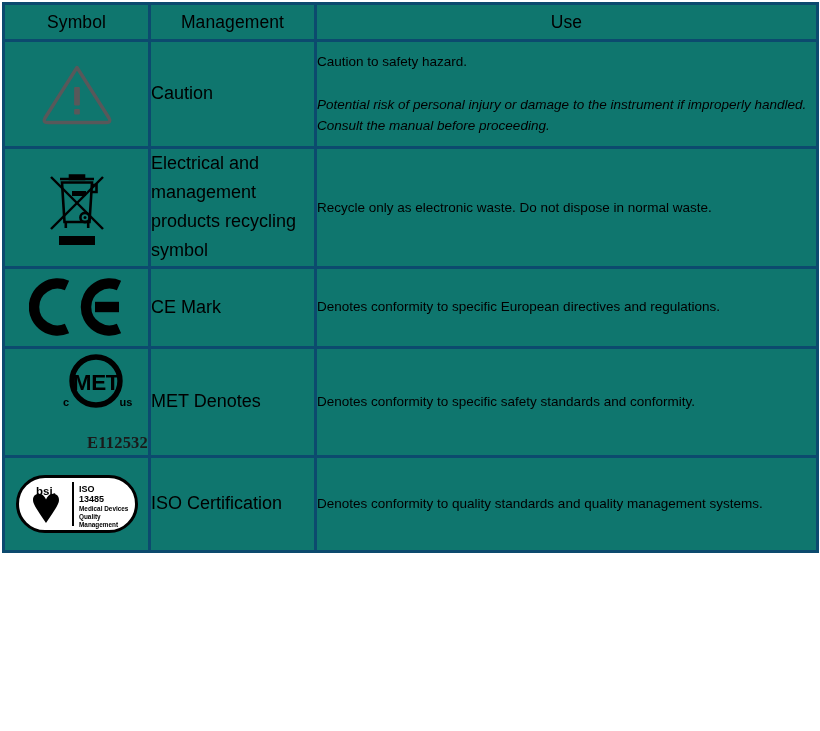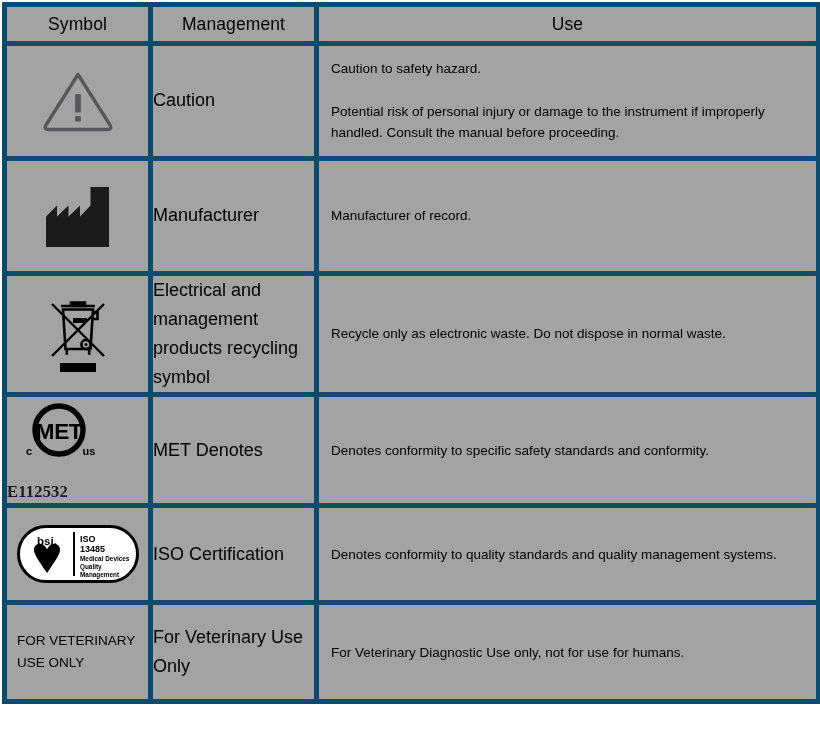--- a/index.html
+++ b/index.html
@@ -27,24 +27,24 @@
     width: 814px;
     table-layout: fixed;
     margin: 0;
   }
   table.symbols col.c-symbol { width: 146px; }
   table.symbols col.c-def    { width: 166px; }
   table.symbols col.c-use    { width: 502px; }
 
   table.symbols th,
   table.symbols td {
-    border: 5px solid #0c4a6e;
+    border: 3px solid #0c4a6e;
     padding: 0;
     vertical-align: middle;
-    background: #a3a3a3;
+    background: #0f766e;
   }
   table.symbols thead th {
     height: 34px;
     font-weight: normal;
     font-size: 17.5px;
     text-align: center;
     vertical-align: middle;
     letter-spacing: .1px;
   }
   td.symbol-cell {
@@ -58,24 +58,25 @@
     padding: 6px 9px 6px 10px;
     vertical-align: middle;
   }
   td.use-cell {
     font-size: 13.5px;
     line-height: 1.6;
     padding: 6px 12px 6px 11px;
     vertical-align: middle;
   }
   .use-cell p {
-    margin: 12px;
+    margin: 0;
   }
   .use-cell p + p {
     margin-top: 1.55em;
+    font-style: italic;
   }
 
   
   tr.row-caution td  { height: 104px; }
   tr.row-manu td     { height: 110px; }
   tr.row-weee td     { height: 98px; }
   tr.row-ce td       { height: 77px; }
   tr.row-met td      { height: 106px; }
   tr.row-iso td      { height: 92px; }
   tr.row-vet td      { height: 94px; }
@@ -88,21 +89,21 @@
 
   
   .icon-weee { display:block; margin: 0 auto; }
 
   
   .icon-ce { display:block; margin: 0 auto; }
 
   
   .met-wrap {
     display: block;
-    text-align: left;
+    text-align: right;
     line-height: 0;
   }
   .met-code {
     display: block;
     font-family: "Liberation Serif", serif;
     font-weight: bold;
     font-size: 16.5px;
     line-height: 1;
     letter-spacing: .2px;
     margin-top: 21px;
@@ -151,32 +152,20 @@
             <rect x="34.1" y="48" width="5.8" height="5.6" rx="1" fill="#58585a"></rect>
           </svg>
         </td>
         <td class="def-cell">Caution</td>
         <td class="use-cell">
           <p>Caution to safety hazard.</p>
           <p>Potential risk of personal injury or damage to the instrument if improperly handled.  Consult the manual before proceeding.</p>
         </td>
       </tr>
 
-      <tr class="row-manu">
-        <td class="symbol-cell">
-          <svg class="icon-manufacturer" width="72" height="66" viewBox="0 0 72 66" aria-hidden="true">
-            <path d="M4 64 L4 33.5 L15 22.5 L15 33.5 L26.5 22.5 L26.5 33.5 L38 22.5 L38 33.5 L48.5 22.5
-                     L48.5 4 L67 4 L67 64 Z" fill="#1b1b1b"></path>
-          </svg>
-        </td>
-        <td class="def-cell">Manufacturer</td>
-        <td class="use-cell">
-          <p>Manufacturer of record.</p>
-        </td>
-      </tr>
 
       <tr class="row-weee">
         <td class="symbol-cell">
           <svg class="icon-weee" width="76" height="84" viewBox="0 0 76 84" aria-hidden="true">
             <g fill="none" stroke="#000000" stroke-width="2.6">
 
               <path d="M21 14 L55 14"></path>
               <path d="M31 10.5 L45 10.5 L45 14 L31 14 Z" fill="#000000"></path>
 
               <path d="M23 17.5 L53 17.5 L50.5 57 L25.5 57 Z"></path>
@@ -199,20 +188,35 @@
 
             <rect x="20" y="71" width="36" height="9" fill="#000000"></rect>
           </svg>
         </td>
         <td class="def-cell">Electrical and management products recycling symbol</td>
         <td class="use-cell">
           <p>Recycle only as electronic waste.  Do not dispose in normal waste.</p>
         </td>
       </tr>
 
+      <tr class="row-ce">
+        <td class="symbol-cell">
+          <svg class="icon-ce" width="96" height="58" viewBox="0 0 96 58" aria-hidden="true">
+
+            <path d="M38 7.5 A23.5 23.5 0 1 0 38 50.5" fill="none" stroke="#000000" stroke-width="10.5" stroke-linecap="butt"></path>
+
+            <path d="M90 7.5 A23.5 23.5 0 1 0 90 50.5" fill="none" stroke="#000000" stroke-width="10.5" stroke-linecap="butt"></path>
+            <rect x="66" y="23.8" width="24" height="10.4" fill="#000000"></rect>
+          </svg>
+        </td>
+        <td class="def-cell">CE Mark</td>
+        <td class="use-cell">
+          <p>Denotes conformity to specific European directives and regulations.</p>
+        </td>
+      </tr>
 
       <tr class="row-met">
         <td class="symbol-cell">
           <span class="met-wrap">
             <svg width="104" height="62" viewBox="0 0 104 62" aria-hidden="true">
               <circle cx="52" cy="29" r="24" fill="none" stroke="#000000" stroke-width="5.4"></circle>
               <text x="52" y="37.5" text-anchor="middle" font-family="'Liberation Sans', sans-serif" font-size="22.5" font-weight="bold" fill="#000000" letter-spacing="-0.4">MET</text>
               <text x="22" y="54" text-anchor="middle" font-family="'Liberation Sans', sans-serif" font-size="11" font-weight="bold" fill="#000000">c</text>
               <text x="82" y="54" text-anchor="middle" font-family="'Liberation Sans', sans-serif" font-size="11" font-weight="bold" fill="#000000">us</text>
             </svg>
@@ -245,26 +249,17 @@
             <text x="64" y="46" font-family="'Liberation Sans', sans-serif" font-size="6.4" font-weight="bold" fill="#000000">Quality</text>
             <text x="64" y="54" font-family="'Liberation Sans', sans-serif" font-size="6.4" font-weight="bold" fill="#000000">Management</text>
           </svg>
         </td>
         <td class="def-cell">ISO Certification</td>
         <td class="use-cell">
           <p>Denotes conformity to quality standards and quality management systems.</p>
         </td>
       </tr>
 
-      <tr class="row-vet">
-        <td class="symbol-cell">
-          <span class="vet-text">FOR VETERINARY USE ONLY</span>
-        </td>
-        <td class="def-cell">For Veterinary Use Only</td>
-        <td class="use-cell">
-          <p>For Veterinary Diagnostic Use only, not for use for humans.</p>
-        </td>
-      </tr>
 
     </tbody>
   </table>
 
 </div>
 
 </body></html>

